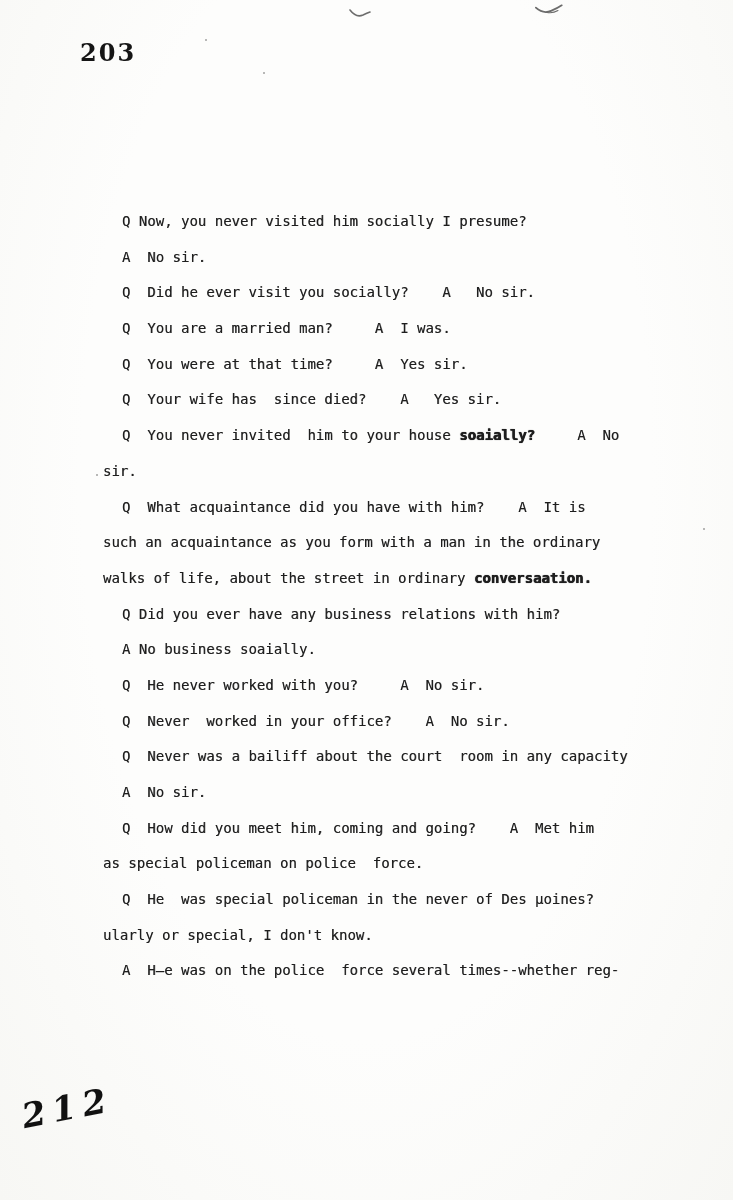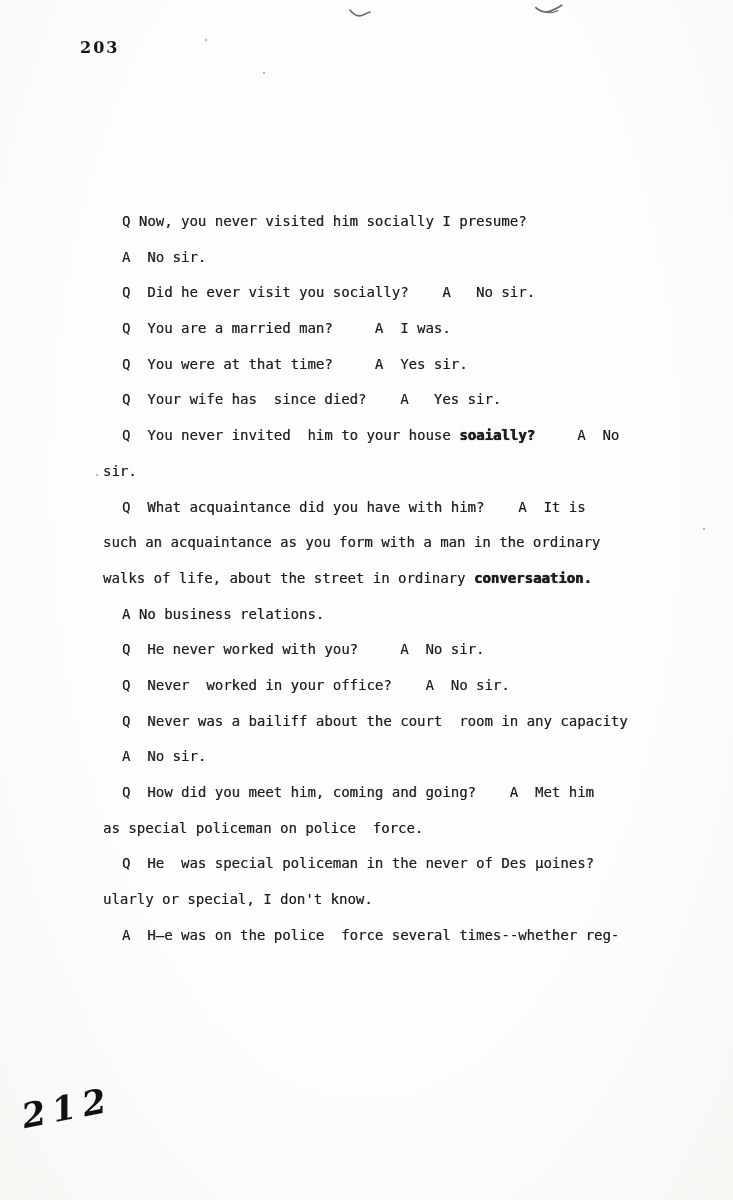--- a/index.html
+++ b/index.html
@@ -18,21 +18,21 @@
   .page {
     position: absolute;
     inset: 0;
   }
   .page-number {
     position: absolute;
     left: 80px;
     top: 38px;
     font-family: "DejaVu Serif", "Liberation Serif", serif;
     font-weight: bold;
-    font-size: 16px;
+    font-size: 24px;
     letter-spacing: 2px;
     color: #151515;
   }
   .transcript {
     position: absolute;
     left: 103px;
     top: 204px;
     right: 36px;
     font-size: 14px;
     color: #1e1e1e;
@@ -108,21 +108,22 @@
     <div class="line indent">A  No sir.</div>
     <div class="line indent">Q  Did he ever visit you socially?    A   No sir.</div>
     <div class="line indent">Q  You are a married man?     A  I was.</div>
     <div class="line indent">Q  You were at that time?     A  Yes sir.</div>
     <div class="line indent">Q  Your wife has  since died?    A   Yes sir.</div>
     <div class="line indent"><span>Q  You never invited  him to your house </span><span class="overstruck">soaially?</span><span>     A  No</span></div>
     <div class="line">sir.</div>
     <div class="line indent">Q  What acquaintance did you have with him?    A  It is</div>
     <div class="line">such an acquaintance as you form with a man in the ordinary</div>
     <div class="line"><span>walks of life, about the street in ordinary </span><span class="overstruck">conversaation.</span></div>
-    <div class="line indent">A No business relations.</div>
+    <div class="line indent">Q Did you ever have any business relations with him?</div>
+    <div class="line indent">A No business soaially.</div>
     <div class="line indent">Q  He never worked with you?     A  No sir.</div>
     <div class="line indent">Q  Never  worked in your office?    A  No sir.</div>
     <div class="line indent">Q  Never was a bailiff about the court  room in any capacity</div>
     <div class="line indent">A  No sir.</div>
     <div class="line indent">Q  How did you meet him, coming and going?    A  Met him</div>
     <div class="line">as special policeman on police  force.</div>
     <div class="line indent">Q  He  was special policeman in the never of Des µoines?</div>
     <div class="line">ularly or special, I don't know.</div>
     <div class="line indent">A  H̶e was on the police  force several times--whether reg-</div>
   </div>

